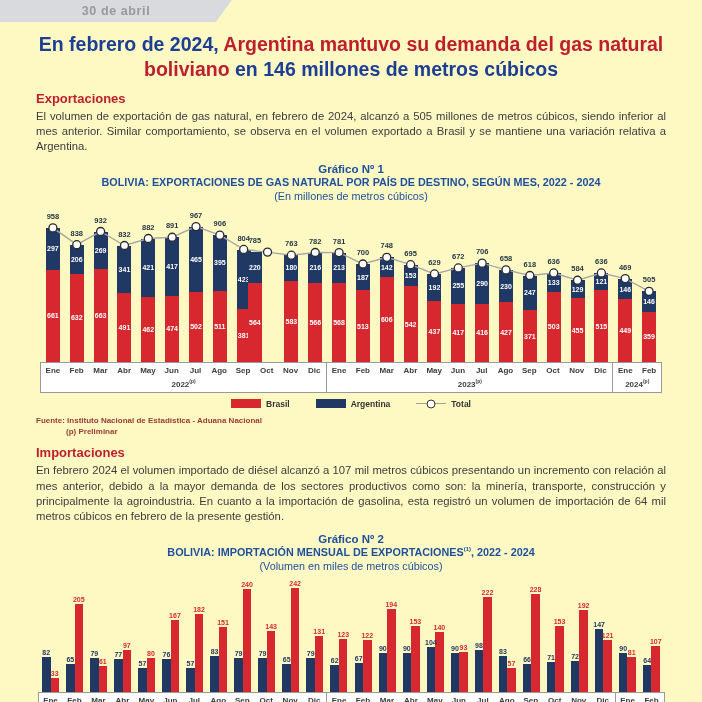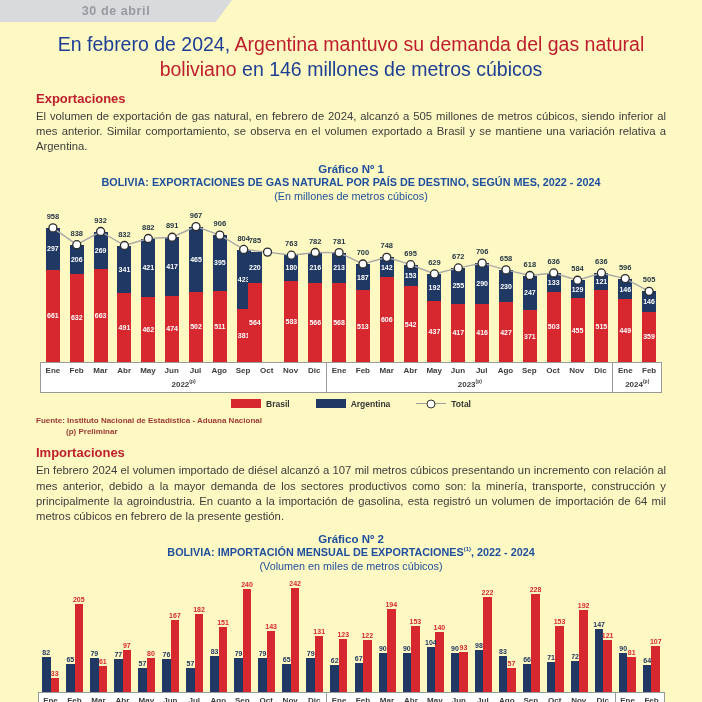--- a/index.html
+++ b/index.html
@@ -3,21 +3,21 @@
 <meta charset="utf-8">
 <style>
   html,body{margin:0;padding:0}
   .page{width:702px;height:702px;overflow:hidden;background:#fef9c3;position:relative;
         font-family:"Liberation Sans",sans-serif}
   .banner{width:232px;height:22px;background:#d8dade;
           clip-path:polygon(0 0,100% 0,93% 100%,0 100%);
           display:flex;align-items:center;justify-content:center}
   .banner span{color:#97999d;font-weight:bold;font-size:12.5px;letter-spacing:.6px}
   .headline{width:640px;margin:10px auto 0;text-align:center;font-size:19.5px;
-            font-weight:normal;line-height:1.3;color:#1c3e94}
+            font-weight:bold;line-height:1.3;color:#1c3e94}
   .headline .red{color:#be1e2d}
   h2.sec{margin:8px 0 0 36px;font-size:13px;font-weight:bold;color:#be1e2d}
   p.body{margin:3px 36px 0;font-size:11.3px;line-height:1.36;color:#3c3c3c;text-align:justify}
   .chart-head{text-align:center;color:#1d4f9e;margin-top:7px;line-height:1.25}
   .ct1{font-size:11.5px;font-weight:bold}
   .ct2{font-size:10.8px;font-weight:bold}
   .ct3{font-size:10.8px}
   .ct2 sup{font-size:6px}
   #c1-plot{position:relative;width:620px;height:155px;margin:4px auto 0}
   .c1col{position:absolute;bottom:0;height:100%}
@@ -296,21 +296,21 @@
         </div>
         <div class="totlab" style="bottom: 96.04px;">636</div>
       </div>
       <div class="c1col" style="left: 572.308px; width: 23.8462px;">
         <div class="seg red" style="bottom: 0px; height: 62.86px;">
           <span class="seglab">449</span>
         </div>
         <div class="seg navy" style="bottom: 62.86px; height: 20.44px;">
           <span class="seglab">146</span>
         </div>
-        <div class="totlab" style="bottom: 90.44px;">596</div>
+        <div class="totlab" style="bottom: 90.44px;">469</div>
       </div>
       <div class="c1col" style="left: 596.154px; width: 23.8462px;">
         <div class="seg red" style="bottom: 0px; height: 50.26px;">
           <span class="seglab">359</span>
         </div>
         <div class="seg navy" style="bottom: 50.26px; height: 20.44px;">
           <span class="seglab">146</span>
         </div>
         <div class="totlab" style="bottom: 77.7px;">505</div>
       </div>

